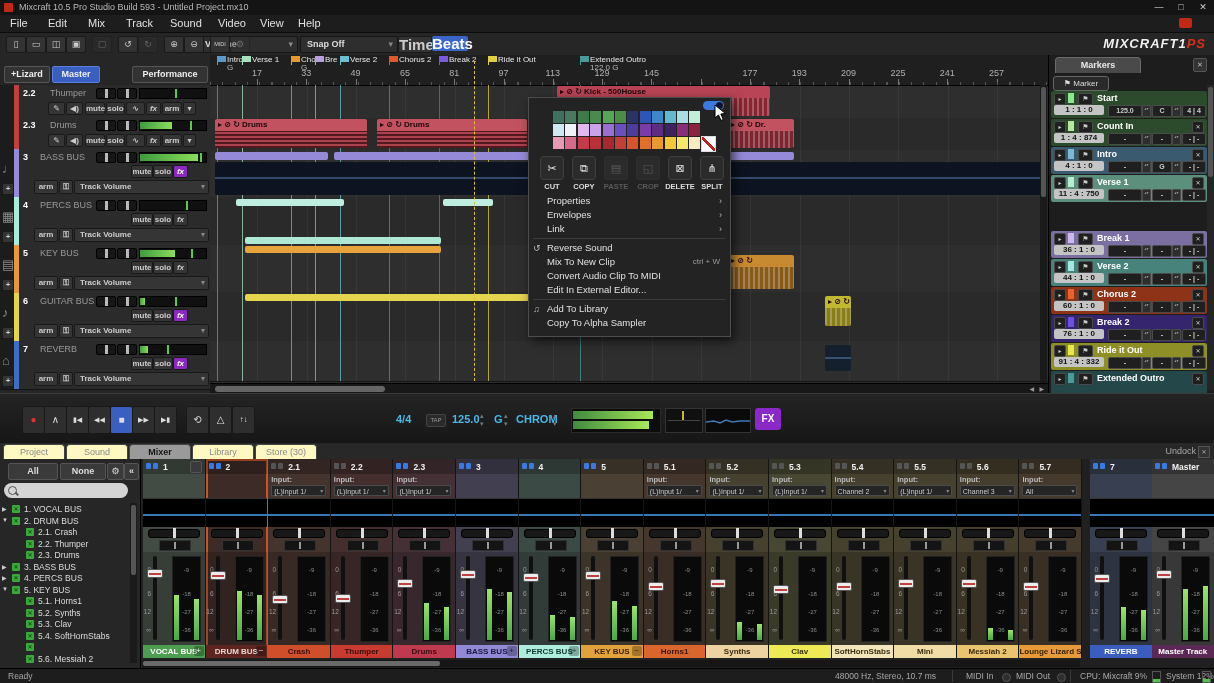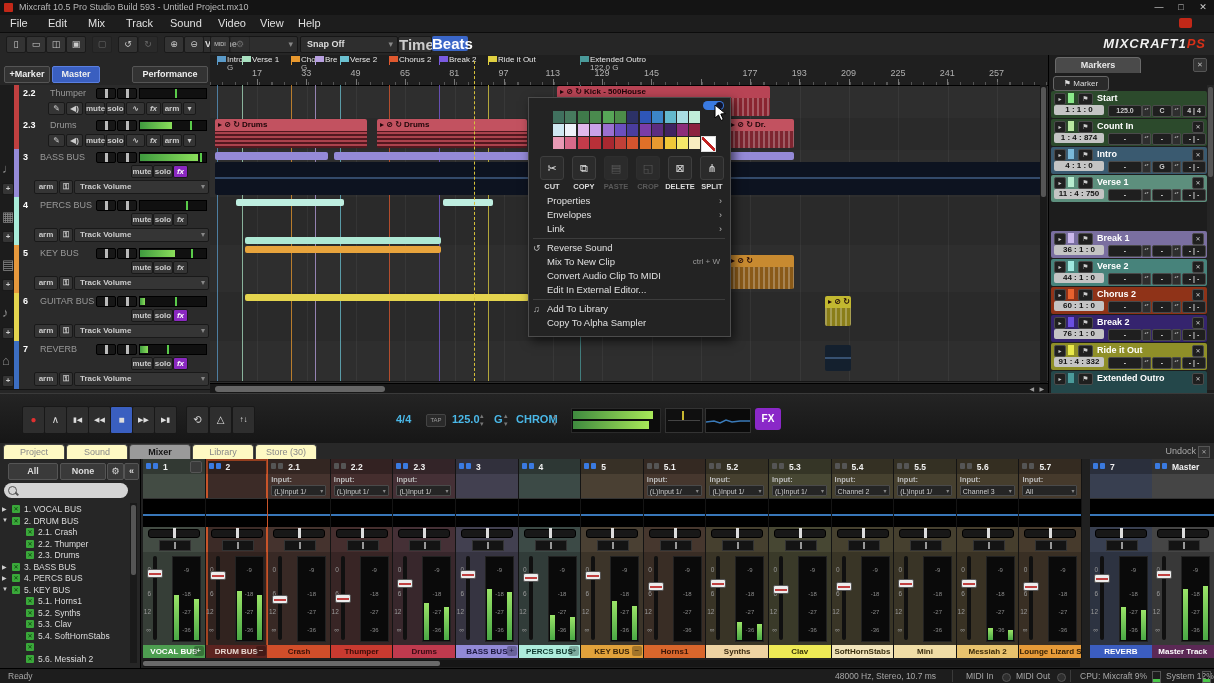--- a/index.html
+++ b/index.html
@@ -207,21 +207,21 @@
       <div class="tool dis" style="left: 92px;">▢</div>
       <div class="tool" style="left: 118px;">↺</div>
       <div class="tool dis" style="left: 138px;">↻</div>
       <div class="tool" style="left: 164px;">⊕</div>
       <div class="tool" style="left: 184px;">⊖</div>
       <div class="tool" style="left: 210px; font-size: 5.5px;">MIDI</div>
       <div class="tool dis" style="left: 230px;">⚙</div>
     </div>
 
   <div class="trackpanel" id="trackpanel">
-    <div class="tp-btn" style="left:4px;top:11px;width:44px;height:15px;line-height:15px;">+Marker</div>
+    <div class="tp-btn" style="left:4px;top:11px;width:44px;height:15px;line-height:15px;">+Lizard</div>
     <div class="tp-btn" style="left:52px;top:11px;width:46px;height:15px;line-height:15px;background:#3a5fc0;border-color:#5a7fe0;">Master</div>
     <div class="tp-btn" style="left:132px;top:11px;width:74px;height:15px;line-height:15px;">Performance</div>
   <div class="trackrow" style="top: 30px; height: 32px;">
         <div class="tgutter"></div>
         <div class="tstrip" style="background: rgb(192, 64, 64);"></div>
         <div class="tnum">2.2</div>
         <div class="tname" style="left: 50px;">Thumper</div>
         <div class="tslider" style="left: 96px; width: 18px;">
           <div class="hnd" style="left: 8px;"></div>
         </div>

